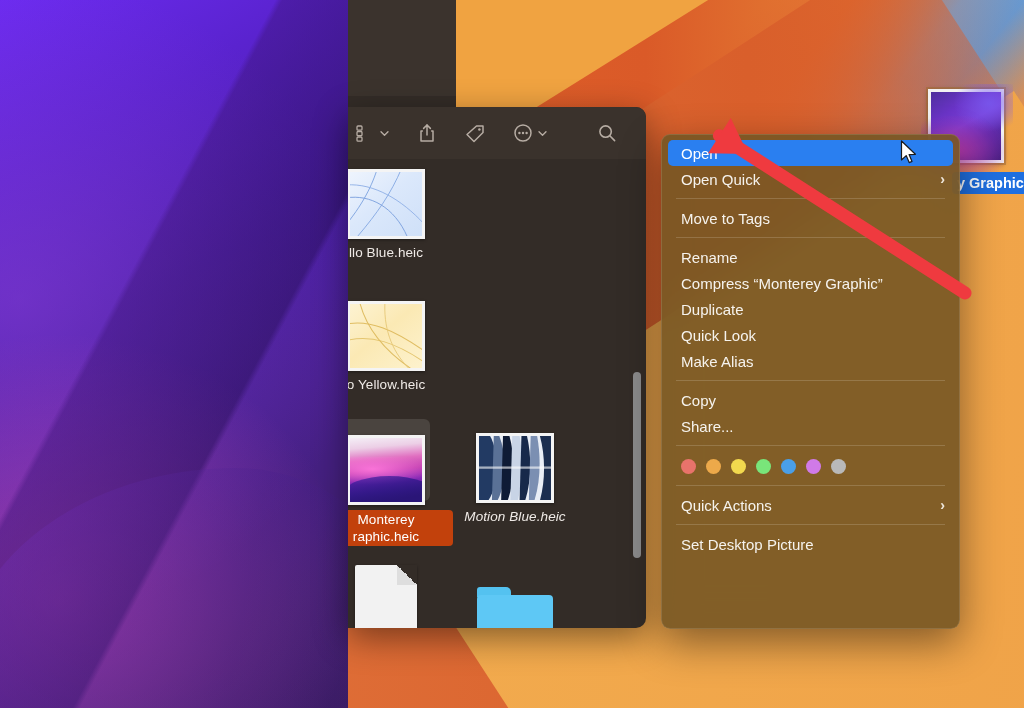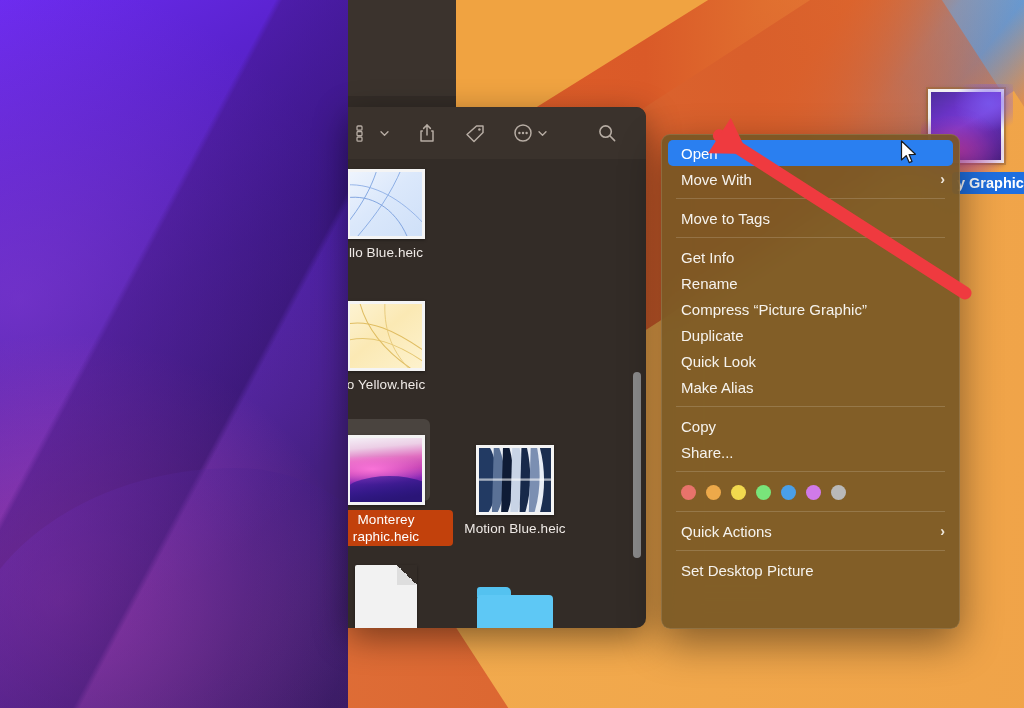--- a/index.html
+++ b/index.html
@@ -323,21 +323,21 @@
         <div class="thumb-sel-bg"></div>
         <div class="thumb-wrap" style="position:relative;">
           <div class="thumb monterey">
             <div class="m1"></div>
             <div class="m2"></div>
           </div>
         </div>
         <div class="fname sel"><span>Monterey raphic.heic</span></div>
       </div>
 
-      <div class="cell" style="left:100px; top:268px;">
+      <div class="cell" style="left:100px; top:256px;font-style:italic;">
         <div class="thumb-wrap">
           <div class="thumb motion">
             <svg class="curves" viewBox="0 0 78 70" preserveAspectRatio="none">
               <rect width="78" height="70" fill="#e9eef6"></rect>
               <path d="M0 0 L12 0 C 22 18, 22 52, 10 70 L0 70 Z" fill="#223a63"></path>
               <path d="M16 0 L22 0 C 30 20, 30 50, 20 70 L14 70 Z" fill="#5a7196"></path>
               <path d="M26 0 L33 0 C 39 22, 39 48, 31 70 L24 70 Z" fill="#0e1b35"></path>
               <path d="M36 0 L44 0 C 48 22, 48 48, 42 70 L34 70 Z" fill="#c8d4e6"></path>
               <path d="M46 0 L52 0 C 57 22, 57 48, 50 70 L44 70 Z" fill="#17294a"></path>
               <path d="M56 0 L63 0 C 67 22, 67 48, 60 70 L54 70 Z" fill="#7b8fb2"></path>
@@ -368,36 +368,33 @@
 
       <div class="scrollbar"></div>
     </div>
   </div>
 
   <div class="ctx">
     <div class="ctx-item hl" style="background: rgb(42, 127, 240);">
       <span>Open</span>
     </div>
     <div class="ctx-item">
-      <span>Move With</span>
+      <span>Open Quick</span>
       <span class="arrow">›</span>
     </div>
     <div class="ctx-sep"></div>
     <div class="ctx-item">
       <span>Move to Tags</span>
     </div>
     <div class="ctx-sep"></div>
     <div class="ctx-item">
-      <span>Get Info</span>
-    </div>
-    <div class="ctx-item">
       <span>Rename</span>
     </div>
     <div class="ctx-item">
-      <span>Compress “Picture Graphic”</span>
+      <span>Compress “Monterey Graphic”</span>
     </div>
     <div class="ctx-item">
       <span>Duplicate</span>
     </div>
     <div class="ctx-item">
       <span>Quick Look</span>
     </div>
     <div class="ctx-item">
       <span>Make Alias</span>
     </div>

